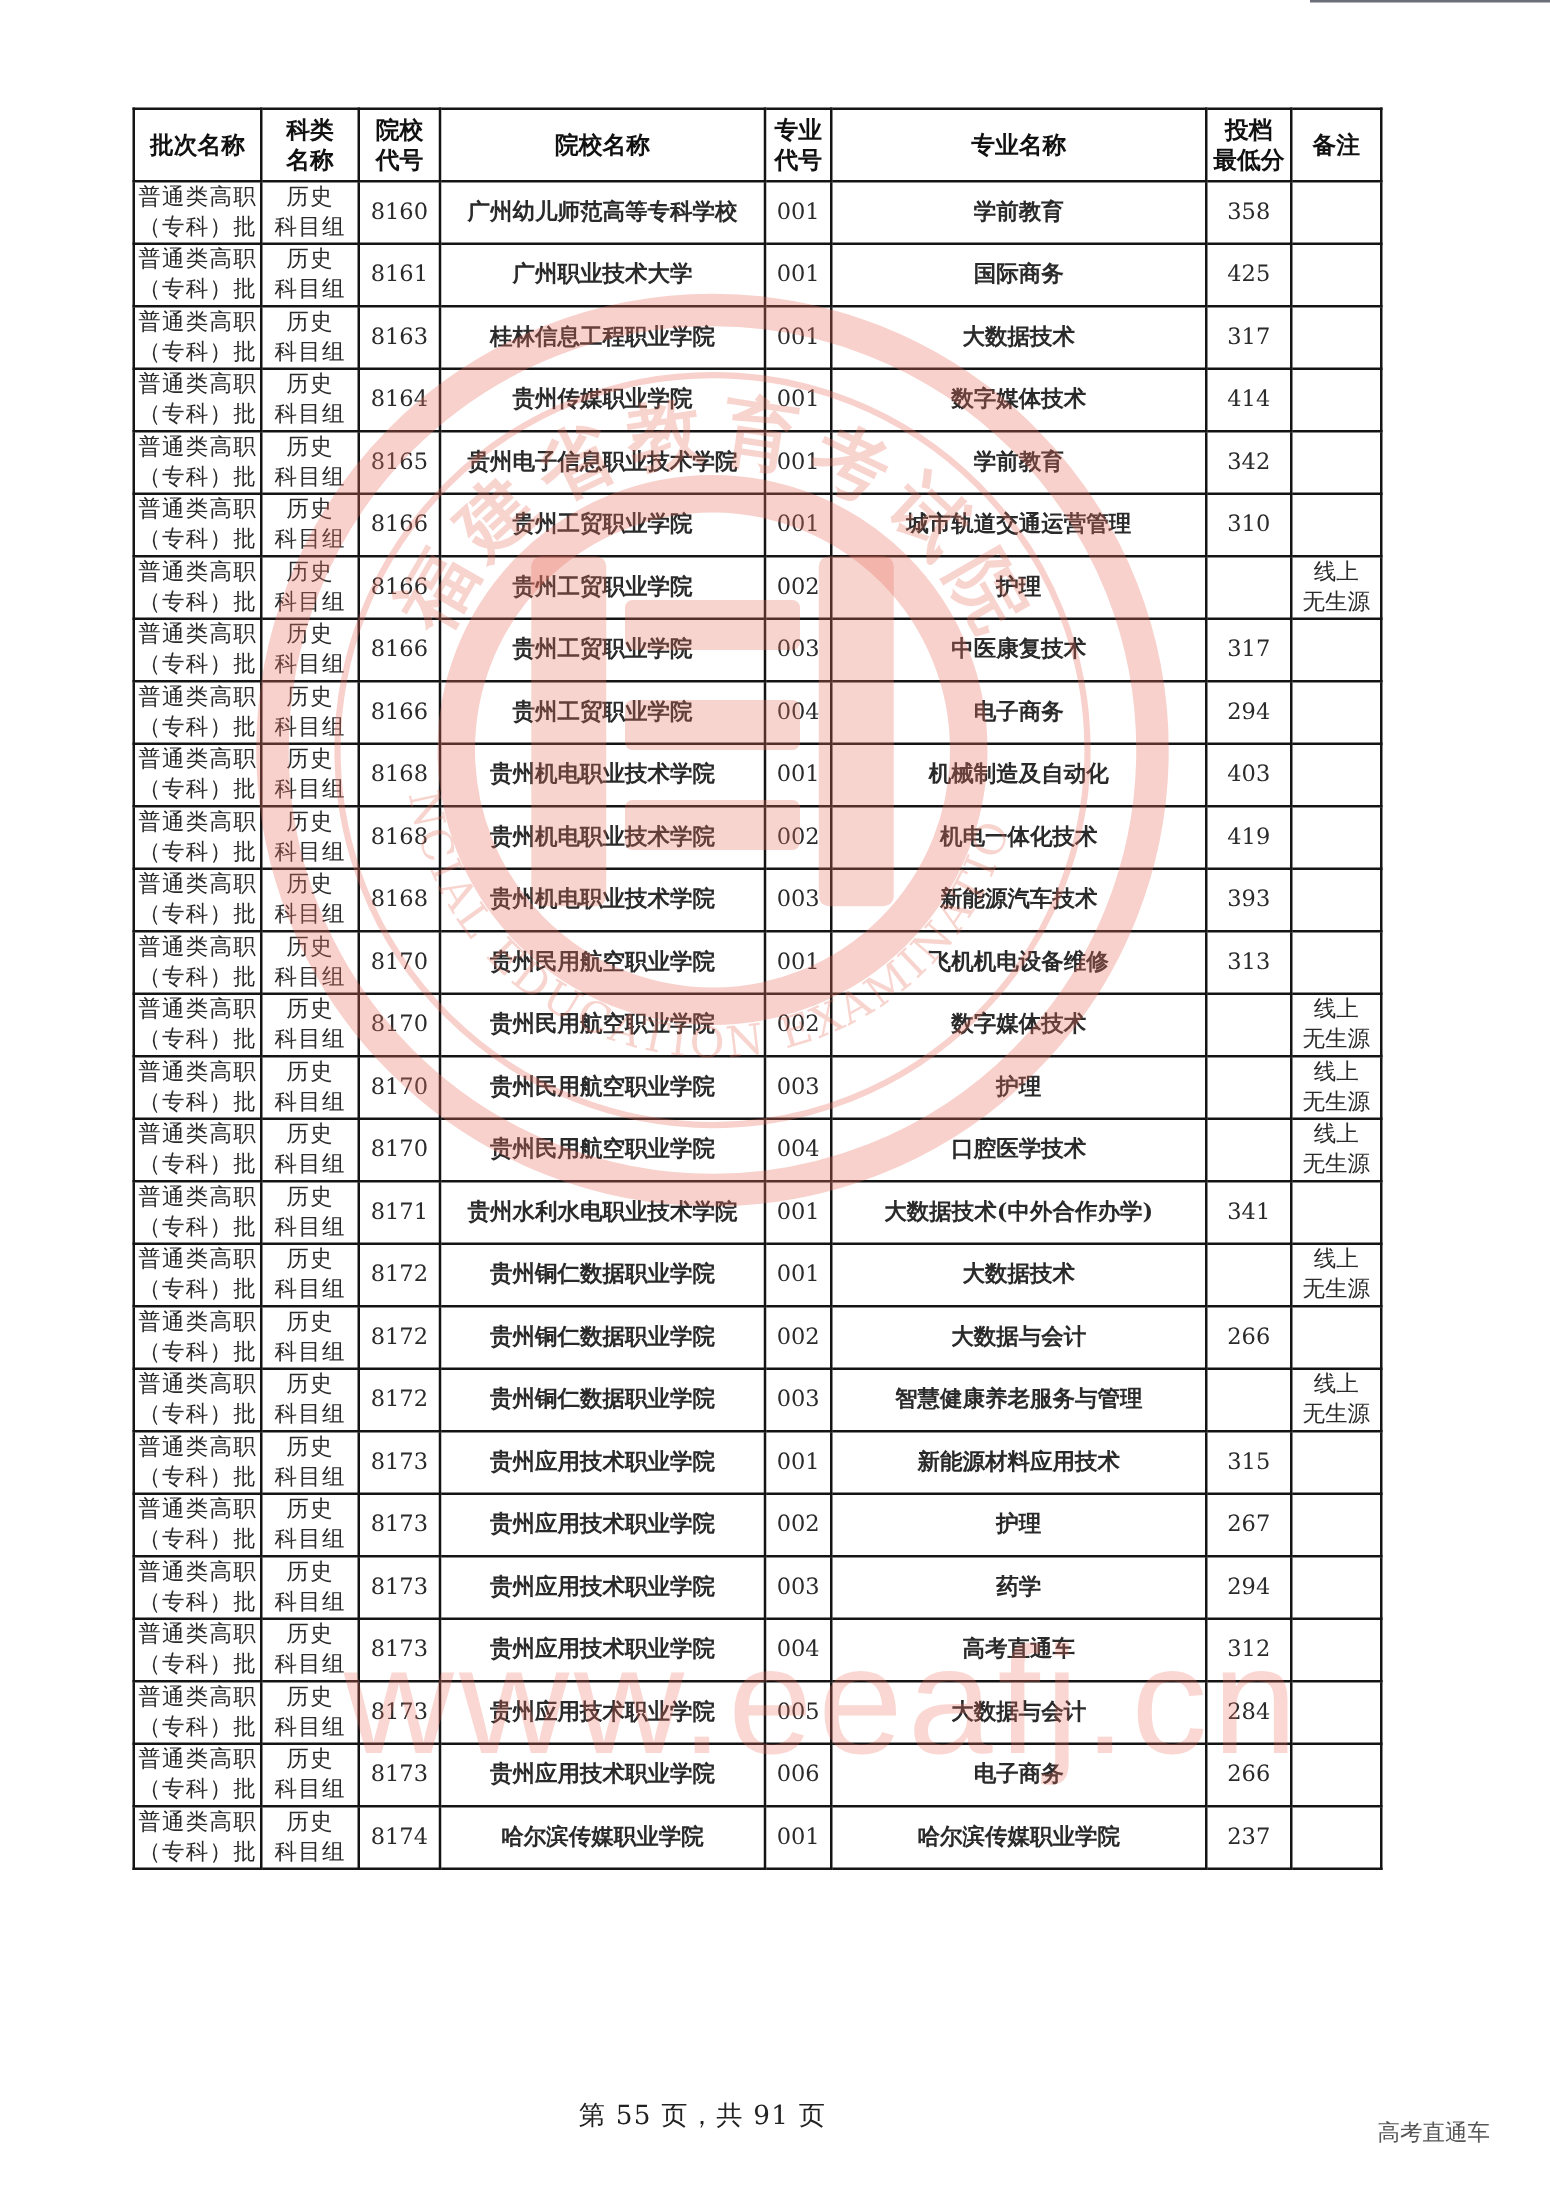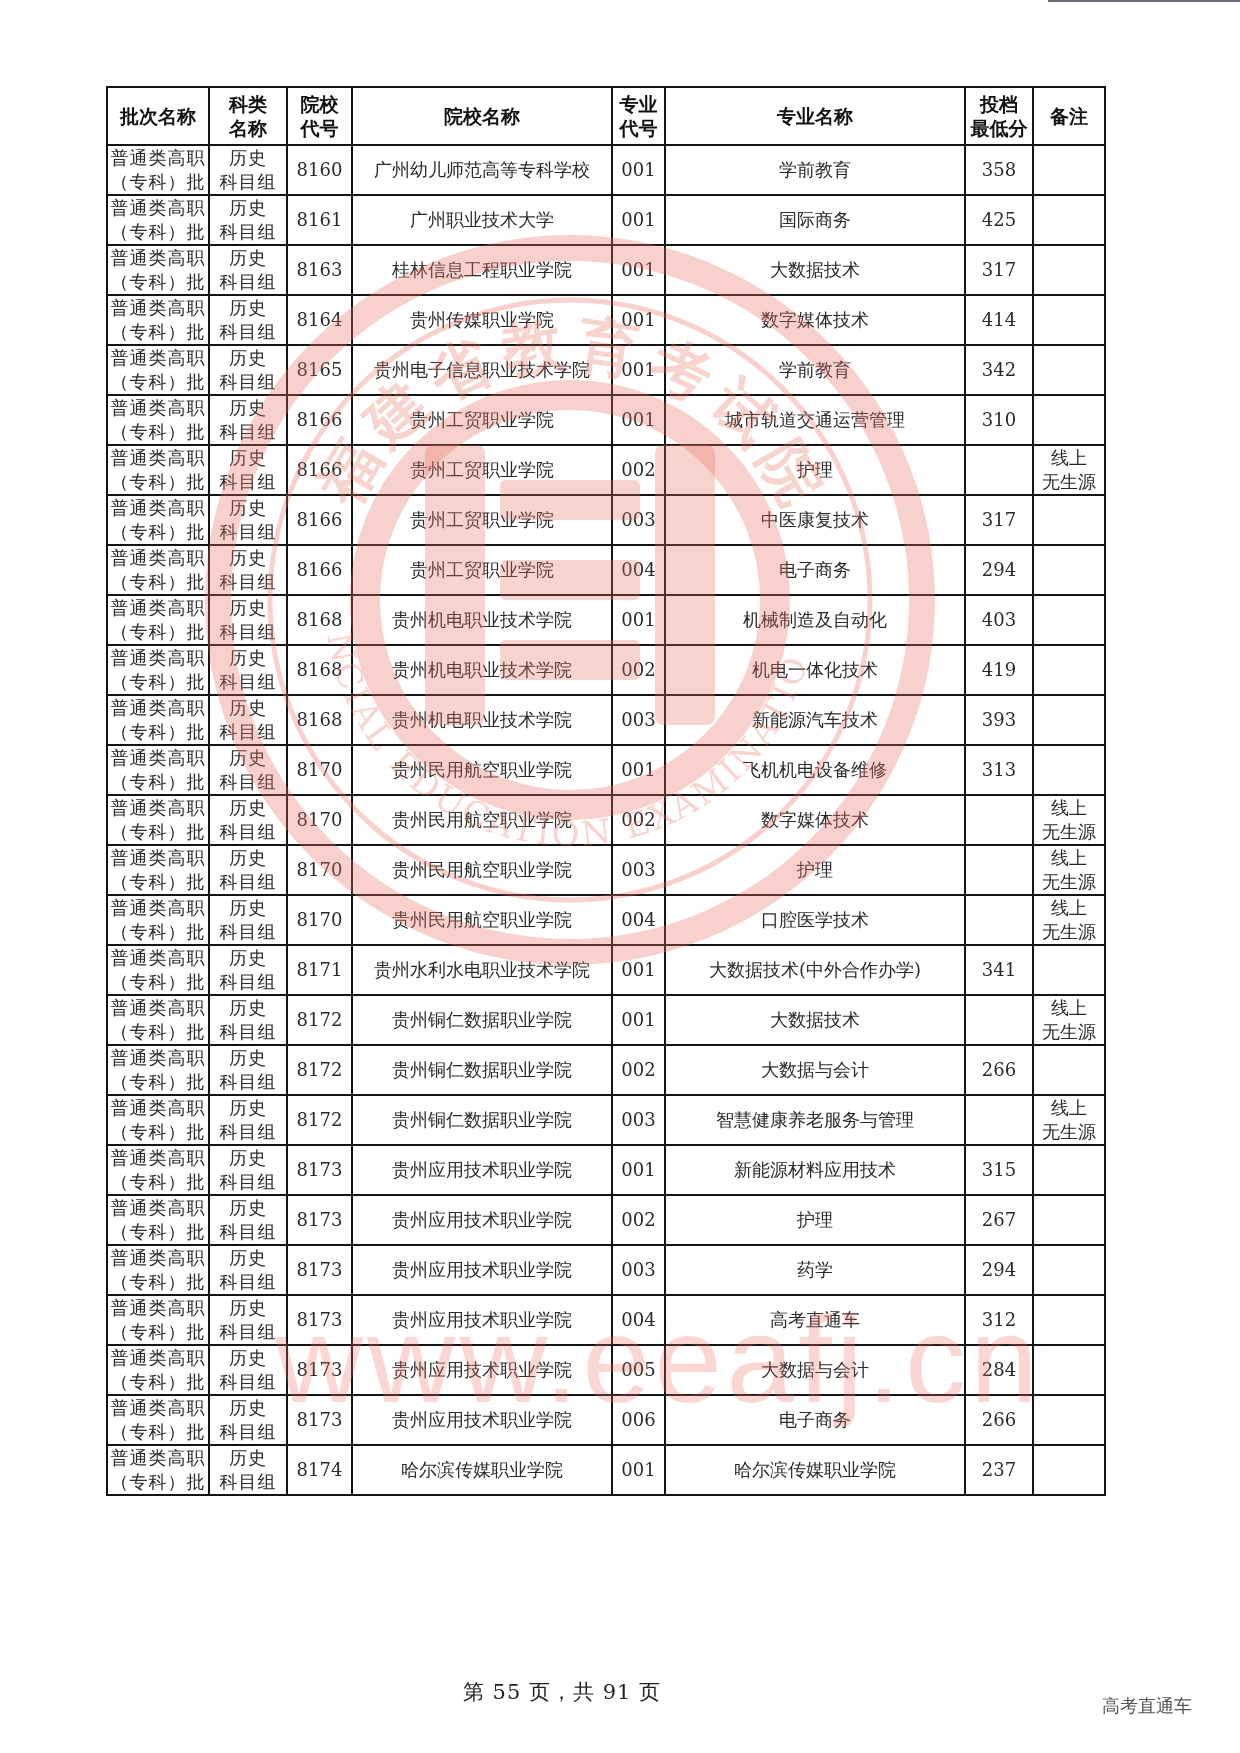--- a/index.html
+++ b/index.html
@@ -15,21 +15,21 @@
   }
   table.scores {
     position: absolute; left: 58px; top: 86px; border-collapse: collapse; z-index: 1; table-layout: fixed; margin-left: 48px;
   }
   table.scores th, table.scores td { border: 2px solid #141414; padding: 0; text-align: center; vertical-align: middle; }
   table.scores th {
     height: 56px; font-family: "DejaVu Sans", sans-serif; font-weight: bold; font-size: 19px; line-height: 24px; color: #111;
   }
   table.scores td { height: 47px; font-size: 18px; line-height: 24px; }
   td.batch, td.subj { font-size: 18px; line-height: 23px; letter-spacing: 1px; }
-  td.name, td.major { text-align: left; padding-left: 6px; }
+  td.name, td.major { text-align: left; padding-left: 6px; font-weight: bold; }
   td.note { font-size: 17px; line-height: 23px; }
   .footer {
     position: absolute; left: 0; width: 1124px; top: 1678px; text-align: center; font-size: 21px; color: #222; letter-spacing: 1px;
   }
   .brand { position: absolute; left: 1102px; top: 1694px; font-family: Liberation Mono, monospace; font-size: 18px; color: #555; }
 </style>
 </head>
 <body>
 
 <div class="topline"></div>

